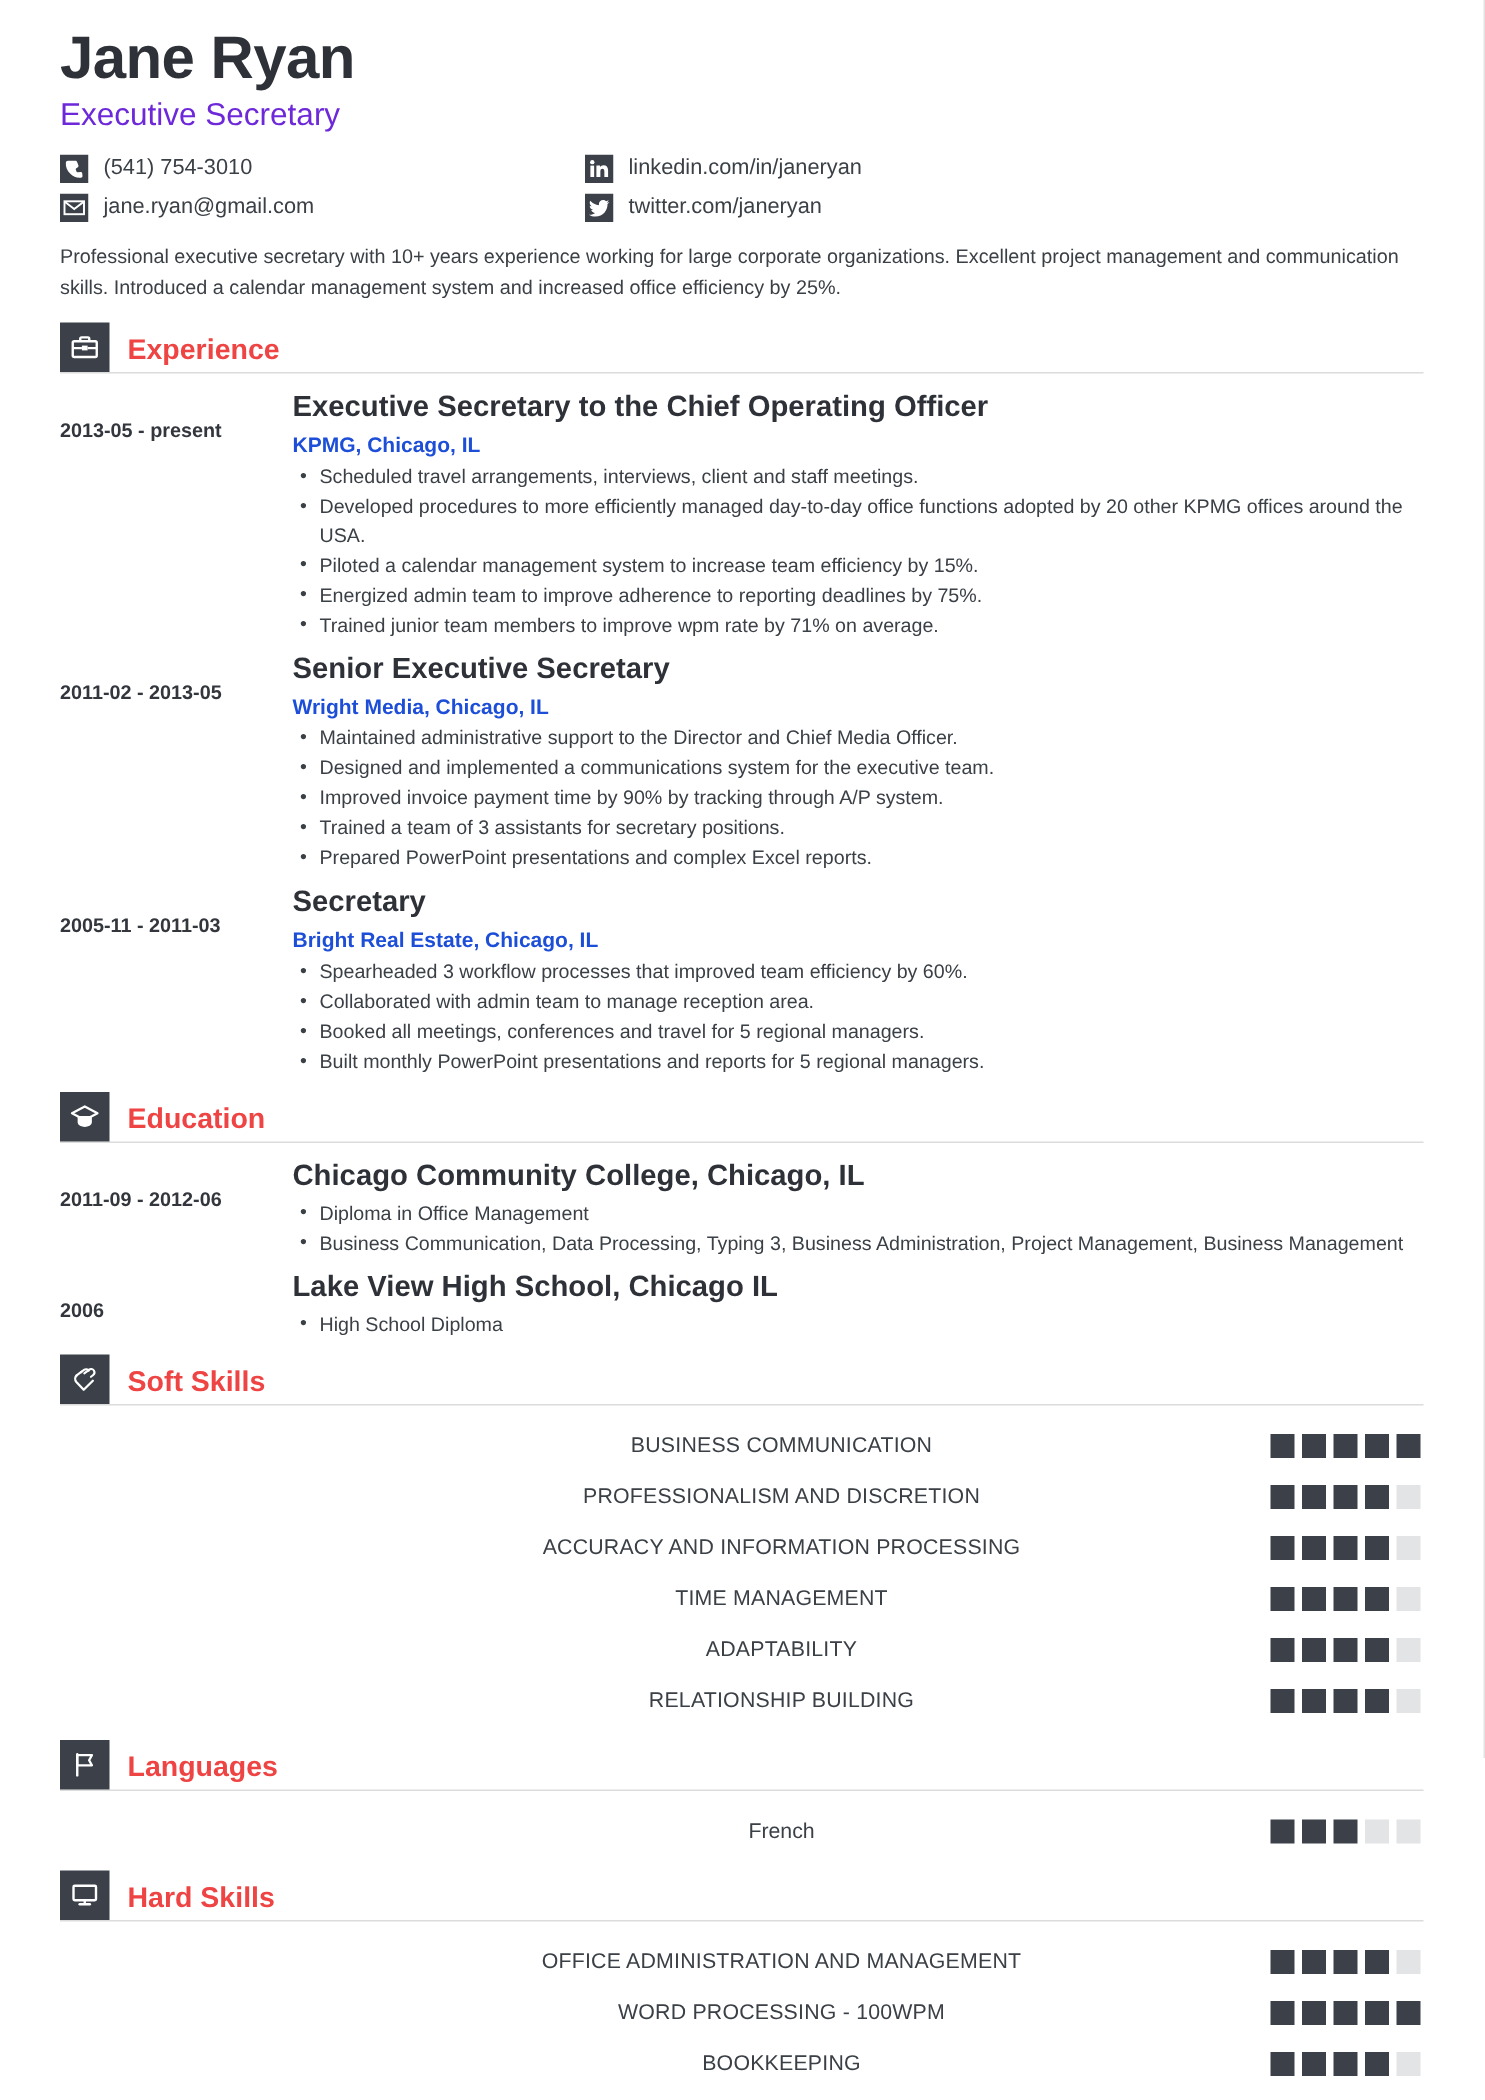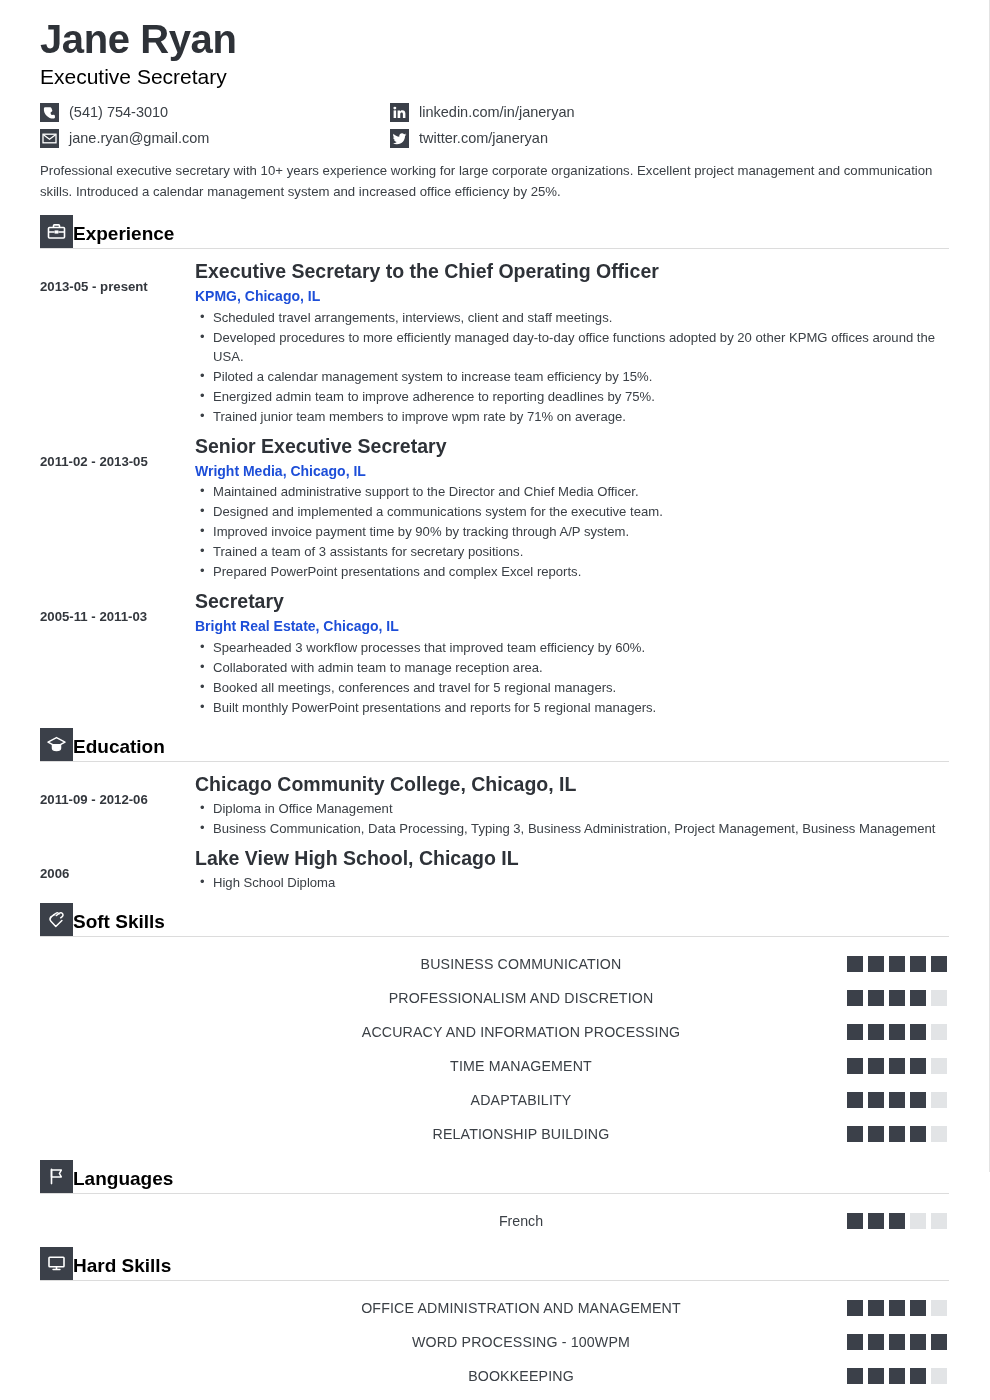--- a/index.html
+++ b/index.html
@@ -26,21 +26,21 @@
     font-size: 40px;
     font-weight: bold;
     letter-spacing: -0.4px;
     line-height: 1.05;
     color: #2e3238;
     margin: 0 0 4px 0;
   }
   .job-title {
     font-size: 21px;
     font-weight: normal;
-    color: #000000;
+    color: #6d28d9;
     line-height: 1.2;
     margin: 0 0 10px 0;
   }
 
   .contact-grid {
     display: flex;
     margin-bottom: 10px;
   }
   .contact-col { width: 350px; }
   .contact-col.right { width: 420px; }
@@ -85,21 +85,22 @@
     flex: 0 0 33px;
     background: #3b4049;
     display: flex;
     align-items: center;
     justify-content: center;
   }
   .section-head .badge svg { display: block; }
   .section-head .stitle {
     font-size: 19px;
     font-weight: bold;
-    color: #000000;
+    color: #ef4444;
+    margin-left: 12px;
     line-height: 1;
     padding-bottom: 5px;
   }
   .section-rule {
     border-bottom: 1px solid #dcdcdc;
     margin-bottom: 10px;
   }
 
   
   .entry {

